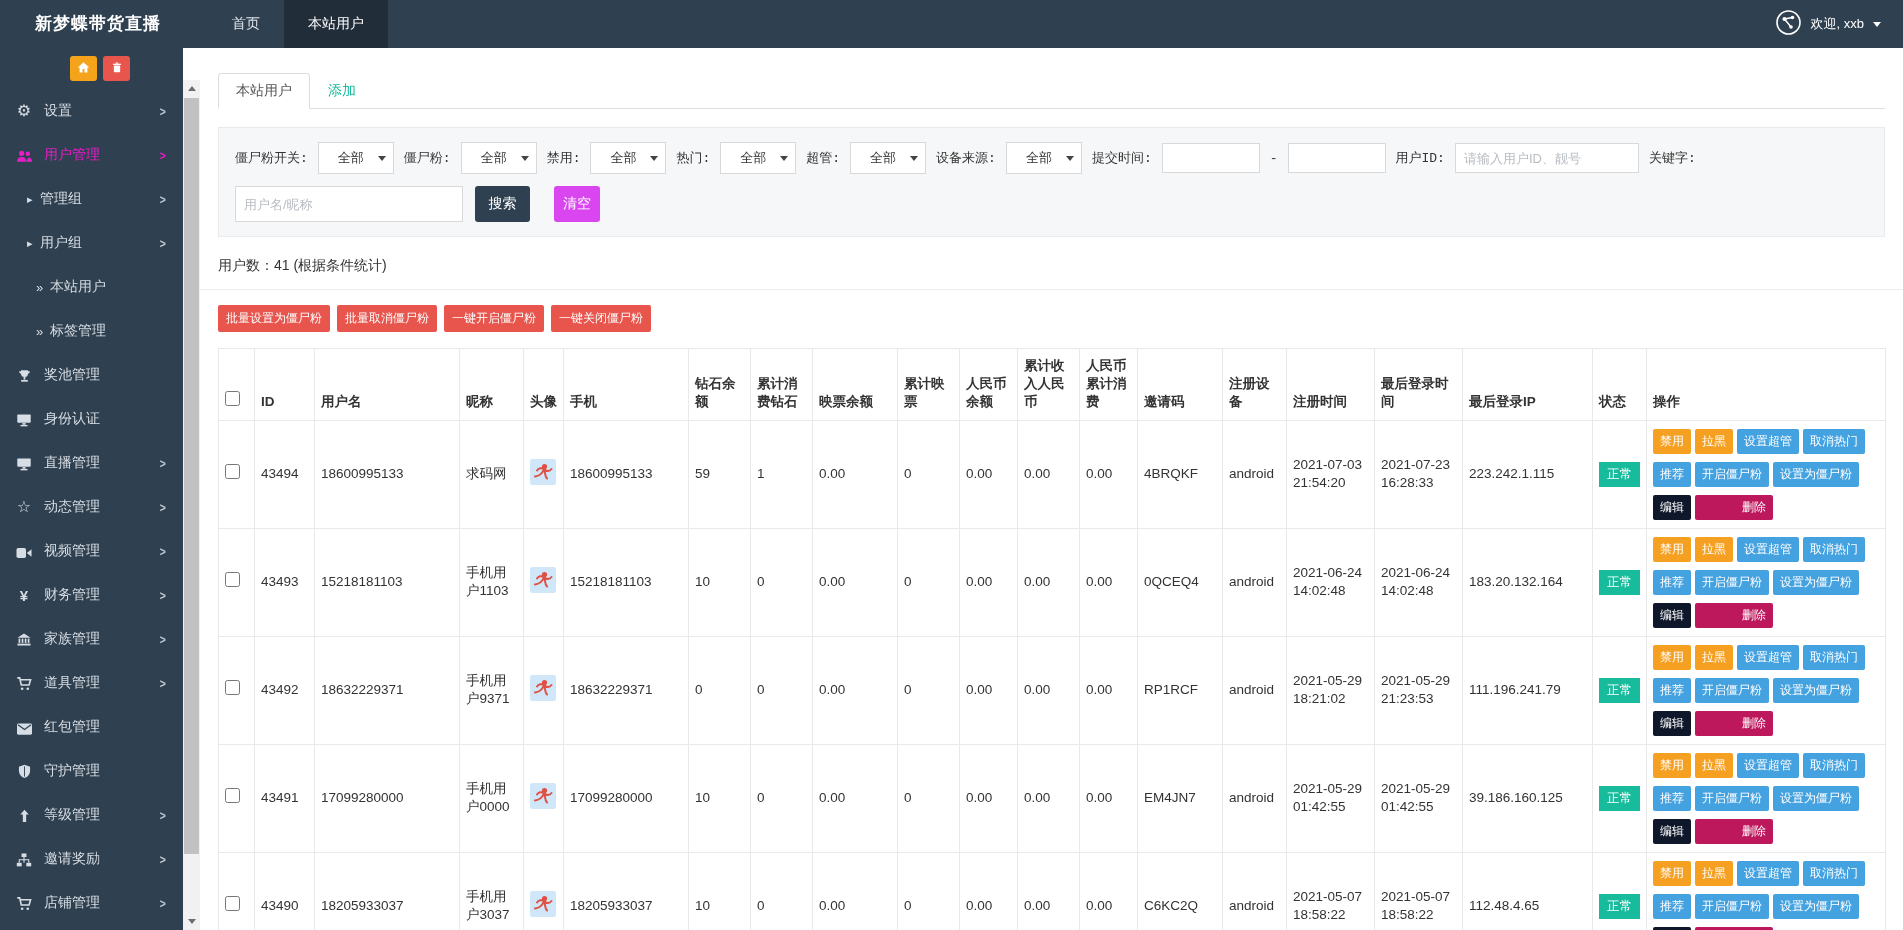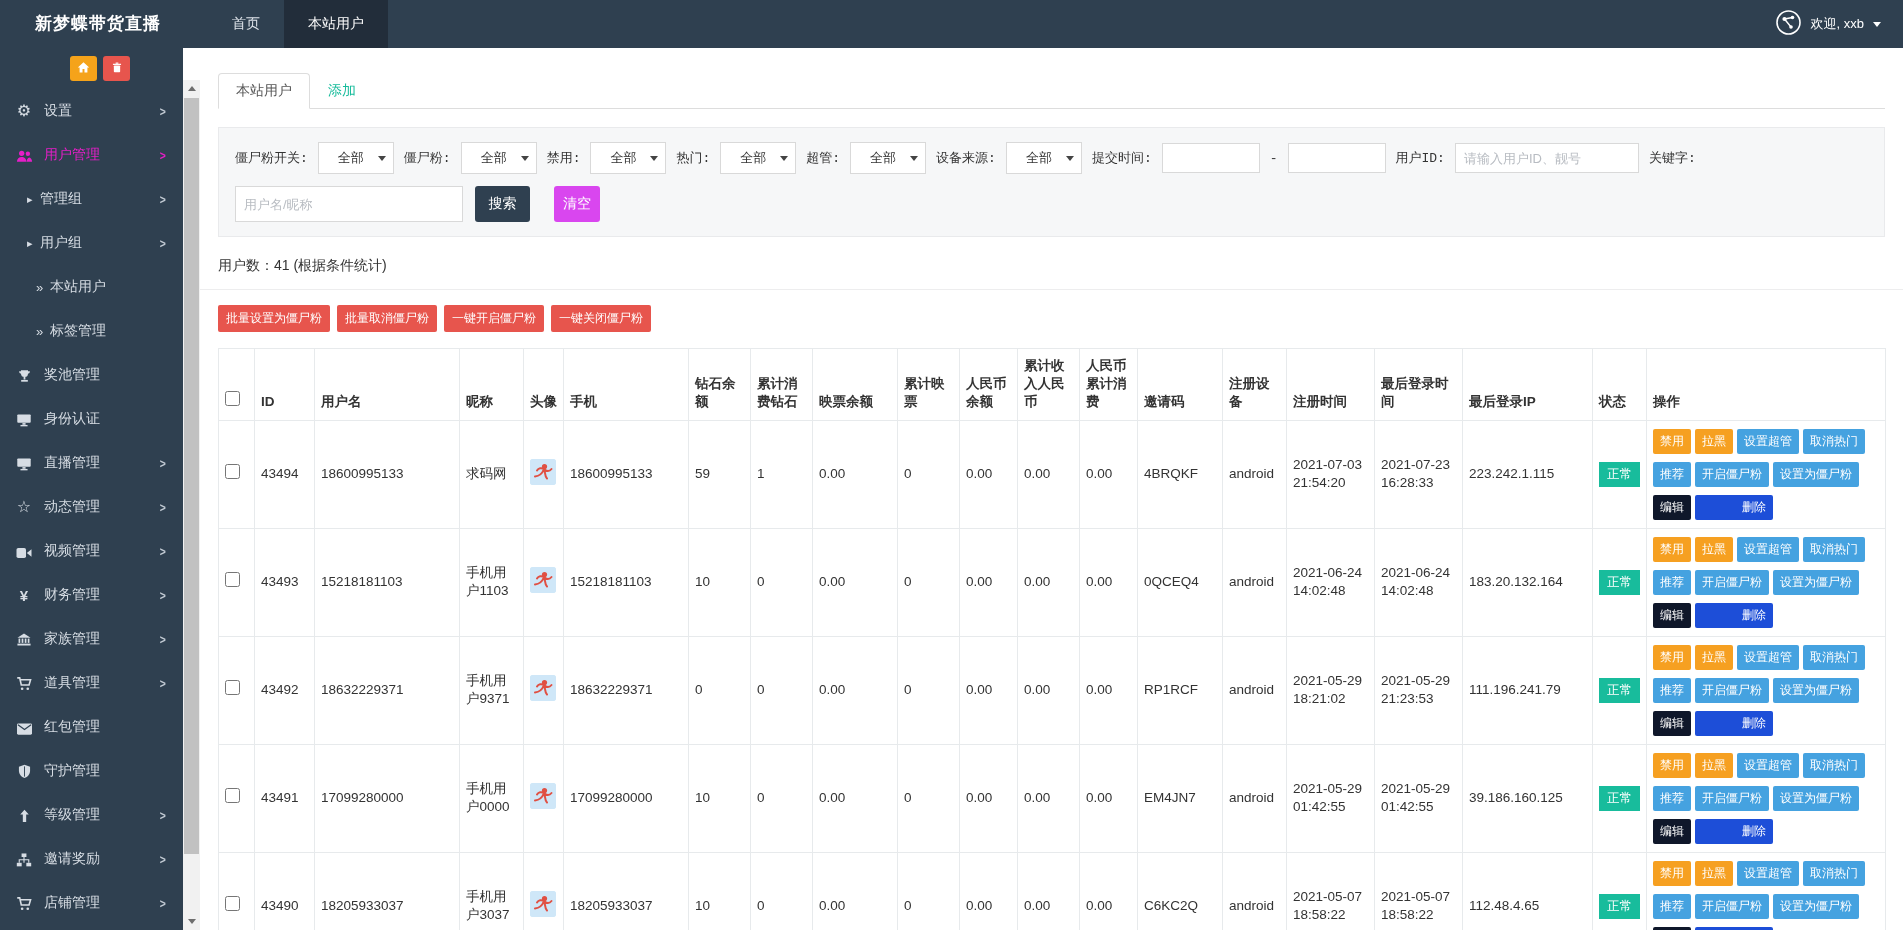--- a/index.html
+++ b/index.html
@@ -76,21 +76,21 @@
   table.users th{font-size:13.5px;color:#333;text-align:left;vertical-align:bottom;padding:8px 6px;font-weight:bold;line-height:1.35;}
   table.users td{font-size:13.5px;color:#333;vertical-align:middle;padding:8px 6px;line-height:1.35;background:#fff;}
   .cb{width:15px;height:15px;margin:0;cursor:pointer;}
   .avatar{width:26px;height:26px;border-radius:3px;background:#cfe7f8;display:inline-block;}
   .badge-ok{display:inline-block;background:#18bc9c;color:#fff;font-size:12.5px;padding:4px 8px;border-radius:0;}
   .actions{display:flex;flex-wrap:wrap;gap:8px 4px;}
   .abtn{border:none;color:#fff;font-size:12px;padding:4px 7px;border-radius:2px;cursor:pointer;white-space:nowrap;}
   .c-orange{background:#f6a021;}
   .c-blue{background:#45a2e0;}
   .c-dark{background:#0f172a;}
-  .c-red{background:#1d4ed8;padding-left:47px;}
+  .c-red{background:#be185d;padding-left:47px;}
 </style>
 </head>
 <body>
 
 <div class="app">
 
   <header class="topbar">
     <div class="logo">新梦蝶带货直播</div>
     <nav class="top-tabs" id="top-tabs">
         <div class="top-tab">首页</div>

